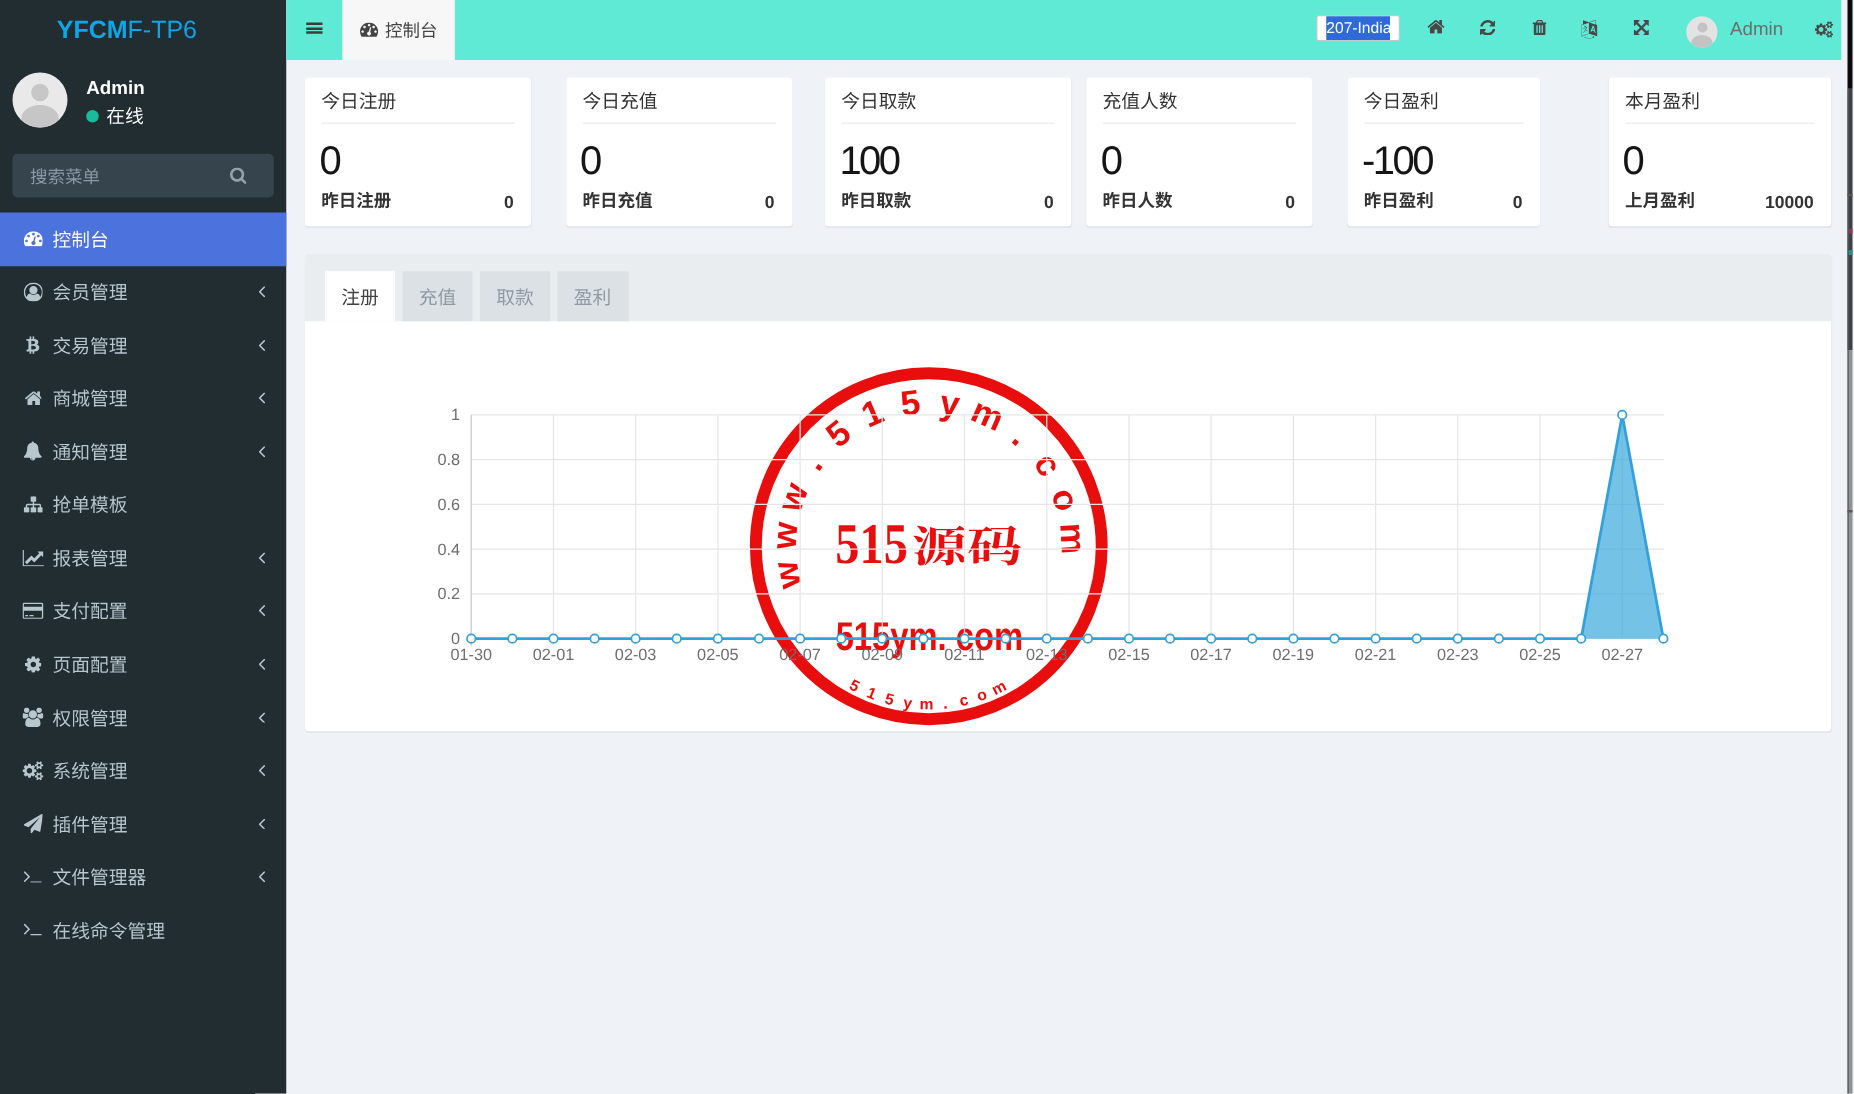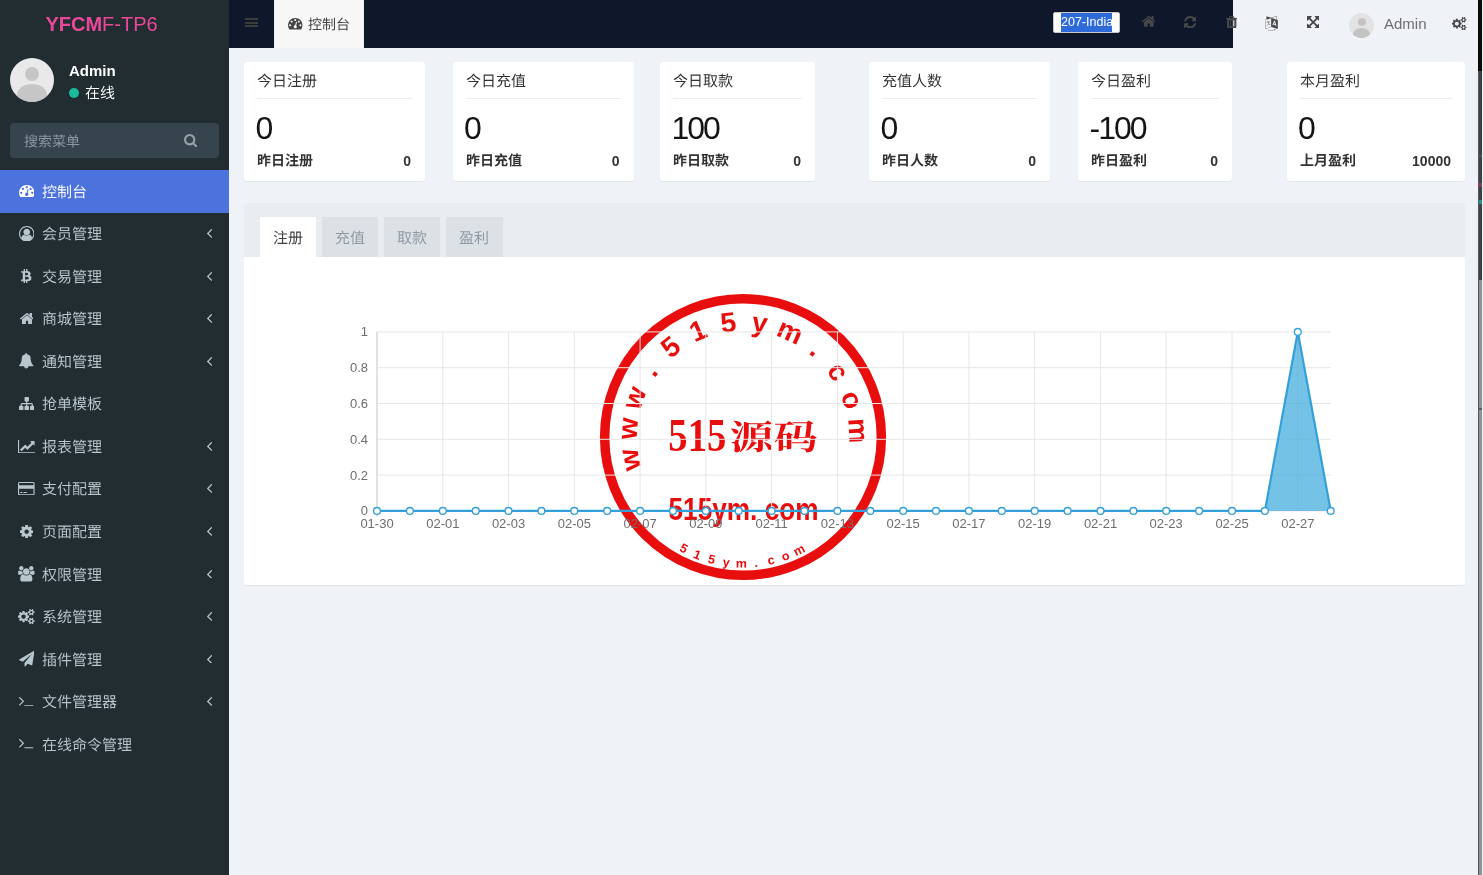--- a/index.html
+++ b/index.html
@@ -1,21 +1,21 @@
 <!DOCTYPE html>
 <html><head><meta charset="utf-8"><style>
 *{margin:0;padding:0;box-sizing:border-box}
 html,body{width:1483px;height:875px;overflow:hidden}
 body{font-family:"Liberation Sans",sans-serif;background:#eff2f6;position:relative}
 .abs{position:absolute}
 svg.zh,svg.fa{display:block}
 .row{display:flex;align-items:center}
 #sidebar{position:absolute;left:0;top:0;width:229px;height:875px;background:#222d32}
-#navbar{position:absolute;left:229px;top:0;width:1004px;height:48px;background:#0f172a}
-#logo{position:absolute;left:0;top:0;width:203px;height:48px;display:flex;align-items:center;justify-content:center;color:#ec4899;font-size:20px}
+#navbar{position:absolute;left:229px;top:0;width:1244px;height:48px;background:#5eead4}
+#logo{position:absolute;left:0;top:0;width:203px;height:48px;display:flex;align-items:center;justify-content:center;color:#0ea5e9;font-size:20px}
 .menu-item{position:absolute;left:0;width:229px;height:43px;display:flex;align-items:center}
 .mi-ic{width:18px;margin-left:17.5px;display:flex;justify-content:center}
 .mi-tx{margin-left:6px}
 .mi-ch{position:absolute;right:17px}
 .card{position:absolute;top:62px;height:119px;background:#fff;border-radius:3px;box-shadow:0 1px 1px rgba(0,0,0,.06)}
 .card .t{position:absolute;left:13px;top:11px}
 .card .hr{position:absolute;left:13px;right:13px;top:36px;height:1px;background:#ececec}
 .card .num{position:absolute;left:11.5px;top:50px;font-size:32px;line-height:33px;color:#151515;letter-spacing:-2px}
 .card .bl{position:absolute;left:13px;top:91px}
 .card .bv{position:absolute;right:14px;top:91px;font-size:14px;font-weight:bold;color:#333}
@@ -358,21 +358,21 @@
     </div>
     <div class="hr"></div>
     <div class="num">0</div>
     <div class="bl">
       <svg class="zh " width="56.0" height="14" viewBox="0 0 56.0 14" xmlns="http://www.w3.org/2000/svg">
         <path transform="translate(0,12.32) scale(0.014000,-0.014000)" d="M659 475H948V367H659ZM659 254H957V145H659ZM579 647H698V-90H579ZM526 851 645 824Q625 745 597 668Q569 590 534 522Q499 454 460 403Q451 415 434 432Q418 449 401 466Q384 484 371 495Q406 537 436 594Q465 651 488 717Q511 783 526 851ZM515 689H971V578H470ZM127 768H389V91H127V198H275V661H127ZM130 486H327V381H130ZM66 768H180V15H66Z M1154 789H1852V-76H1723V668H1277V-78H1154ZM1238 453H1776V335H1238ZM1238 109H1777V-12H1238Z M2552 388H2683V85Q2683 57 2690 50Q2697 42 2722 42Q2728 42 2740 42Q2753 42 2768 42Q2783 42 2796 42Q2809 42 2817 42Q2834 42 2842 54Q2851 65 2855 98Q2859 132 2861 198Q2875 187 2896 177Q2916 167 2938 159Q2959 151 2976 146Q2970 62 2955 14Q2940 -33 2910 -52Q2880 -71 2828 -71Q2819 -71 2802 -71Q2784 -71 2764 -71Q2745 -71 2728 -71Q2710 -71 2702 -71Q2643 -71 2610 -57Q2578 -43 2565 -9Q2552 25 2552 83ZM2317 388H2451Q2445 302 2431 228Q2417 155 2383 94Q2349 34 2285 -13Q2221 -60 2116 -93Q2109 -76 2096 -56Q2084 -35 2069 -16Q2054 4 2040 18Q2133 43 2186 78Q2240 114 2266 160Q2293 205 2303 262Q2313 319 2317 388ZM2592 523 2692 582Q2735 546 2782 501Q2829 456 2870 412Q2912 367 2937 329L2827 261Q2804 297 2766 343Q2727 389 2681 436Q2635 484 2592 523ZM2061 699H2939V583H2061ZM2402 826 2527 857Q2549 826 2570 790Q2591 753 2602 725L2472 686Q2463 714 2442 754Q2422 793 2402 826ZM2150 290Q2147 303 2140 325Q2133 347 2124 370Q2116 394 2109 411Q2126 415 2142 426Q2159 437 2178 456Q2189 465 2208 484Q2227 504 2250 532Q2274 559 2298 592Q2322 625 2343 659L2480 618Q2443 567 2400 518Q2357 469 2313 427Q2269 385 2228 353V351Q2228 351 2216 344Q2205 338 2189 329Q2173 320 2162 309Q2150 298 2150 290ZM2150 290 2148 383 2228 424 2812 444Q2814 418 2820 386Q2827 355 2832 336Q2693 330 2592 325Q2490 320 2419 316Q2348 312 2302 310Q2255 307 2226 304Q2198 301 2180 298Q2163 294 2150 290Z M3335 758H3945V656H3335ZM3291 30H3968V-71H3291ZM3378 587H3891V11H3781V499H3483V11H3378ZM3457 445H3800V362H3457ZM3454 306H3827V225H3454ZM3452 169H3802V87H3452ZM3585 848 3712 844Q3704 791 3693 736Q3682 682 3671 633Q3660 584 3649 547L3545 555Q3554 595 3562 646Q3570 697 3576 750Q3583 803 3585 848ZM3236 847 3347 811Q3316 727 3274 642Q3232 556 3184 480Q3135 404 3083 346Q3078 361 3066 384Q3055 408 3043 432Q3031 456 3020 471Q3063 516 3104 576Q3144 637 3178 706Q3212 775 3236 847ZM3138 569 3248 682 3249 681V-89H3138Z" fill="#333"></path>
       </svg>
     </div>
     <div class="bv">0</div>
   </div>
-<div class="card" style="left:660px;width:155px">
+<div class="card" style="left:660px;width:197px">
     <div class="t">
       <svg class="zh " width="60.0" height="15" viewBox="0 0 60.0 15" xmlns="http://www.w3.org/2000/svg">
         <path transform="translate(0,13.20) scale(0.015000,-0.015000)" d="M161 348H783V272H161ZM390 533 441 579Q474 556 510 528Q547 499 580 470Q614 442 635 420L580 367Q561 390 529 419Q497 448 460 478Q423 509 390 533ZM531 806Q568 759 619 712Q670 666 728 622Q787 579 848 543Q909 507 965 482Q955 474 944 462Q933 450 923 438Q913 425 906 415Q851 443 790 483Q730 523 671 570Q612 618 560 670Q507 721 467 773ZM495 847 567 813Q511 730 436 655Q360 580 272 518Q184 455 92 408Q83 424 67 442Q51 461 35 475Q126 515 212 574Q298 632 372 702Q445 772 495 847ZM773 348H787L801 352L859 324Q828 282 789 232Q750 181 707 127Q664 73 621 19Q578 -35 538 -83L461 -48Q502 0 546 53Q590 106 632 158Q675 211 712 258Q748 305 773 339Z M1176 772H1832V-64H1752V697H1253V-69H1176ZM1228 426H1786V352H1228ZM1226 71H1787V-4H1226Z M2506 728H2881V656H2506ZM2858 728H2870L2883 730L2929 718Q2905 517 2848 363Q2792 209 2710 100Q2629 -10 2528 -80Q2520 -67 2506 -50Q2491 -33 2479 -23Q2572 35 2650 140Q2727 244 2781 388Q2835 533 2858 710ZM2620 676Q2643 520 2686 385Q2729 250 2798 148Q2867 45 2967 -14Q2959 -20 2949 -30Q2939 -41 2930 -52Q2921 -63 2915 -73Q2811 -5 2740 104Q2669 212 2624 354Q2580 497 2554 666ZM2048 793H2502V725H2048ZM2154 585H2404V520H2154ZM2154 375H2407V309H2154ZM2115 756H2187V114L2115 105ZM2038 130Q2097 139 2175 150Q2253 162 2340 176Q2428 190 2514 204L2518 140Q2436 125 2353 110Q2270 95 2194 82Q2118 69 2055 58ZM2356 757H2429V-78H2356Z M3677 516H3748V468Q3748 411 3742 342Q3736 274 3716 201Q3696 128 3654 56Q3613 -16 3542 -81Q3535 -73 3525 -64Q3515 -54 3504 -46Q3493 -37 3484 -31Q3551 29 3590 95Q3629 161 3648 227Q3666 293 3672 356Q3677 418 3677 469ZM3741 393Q3759 303 3788 222Q3818 140 3864 78Q3909 17 3971 -17Q3963 -24 3953 -35Q3943 -46 3934 -58Q3926 -69 3919 -79Q3854 -38 3807 31Q3760 100 3730 190Q3700 279 3681 382ZM3051 745H3513V681H3051ZM3039 317H3523V253H3039ZM3074 595H3493V532H3074ZM3085 457H3481V394H3085ZM3248 292H3318V-1Q3318 -28 3312 -43Q3306 -58 3287 -67Q3269 -75 3240 -76Q3212 -78 3169 -78Q3167 -64 3160 -46Q3154 -27 3147 -13Q3177 -14 3201 -14Q3225 -14 3233 -13Q3248 -13 3248 0ZM3247 837H3318V555H3247ZM3124 219 3187 203Q3168 148 3142 90Q3116 31 3092 -12Q3082 -5 3064 4Q3045 13 3032 17Q3058 58 3082 112Q3107 167 3124 219ZM3376 196 3433 219Q3447 194 3462 166Q3477 137 3490 110Q3503 83 3510 62L3450 34Q3443 55 3430 82Q3418 110 3404 140Q3391 171 3376 196ZM3595 659H3898V590H3595ZM3600 840 3673 829Q3661 743 3642 661Q3623 579 3598 508Q3573 437 3540 383Q3533 389 3522 398Q3511 406 3498 414Q3486 421 3477 427Q3510 476 3534 542Q3558 608 3574 684Q3590 760 3600 840ZM3878 659H3889L3902 662L3952 647Q3943 602 3930 554Q3918 506 3904 462Q3891 419 3878 386L3816 404Q3828 435 3840 476Q3852 518 3862 562Q3871 606 3878 645Z" fill="#333"></path>
       </svg>
     </div>
     <div class="hr"></div>
     <div class="num">100</div>
     <div class="bl">
       <svg class="zh " width="56.0" height="14" viewBox="0 0 56.0 14" xmlns="http://www.w3.org/2000/svg">
         <path transform="translate(0,12.32) scale(0.014000,-0.014000)" d="M659 475H948V367H659ZM659 254H957V145H659ZM579 647H698V-90H579ZM526 851 645 824Q625 745 597 668Q569 590 534 522Q499 454 460 403Q451 415 434 432Q418 449 401 466Q384 484 371 495Q406 537 436 594Q465 651 488 717Q511 783 526 851ZM515 689H971V578H470ZM127 768H389V91H127V198H275V661H127ZM130 486H327V381H130ZM66 768H180V15H66Z M1154 789H1852V-76H1723V668H1277V-78H1154ZM1238 453H1776V335H1238ZM1238 109H1777V-12H1238Z M2510 745H2867V632H2510ZM2832 745H2851L2871 749L2946 729Q2925 523 2874 366Q2823 208 2742 96Q2662 -16 2552 -91Q2539 -69 2518 -42Q2496 -16 2477 -1Q2573 57 2646 160Q2720 264 2768 406Q2815 548 2832 720ZM2646 659Q2668 517 2710 391Q2752 265 2818 167Q2884 69 2979 10Q2967 0 2952 -16Q2936 -33 2922 -50Q2907 -68 2898 -83Q2796 -13 2726 94Q2657 202 2614 340Q2570 478 2542 642ZM2045 810H2503V703H2045ZM2164 600H2407V498H2164ZM2163 389H2413V287H2163ZM2100 747H2215V113L2100 101ZM2034 149Q2095 156 2175 166Q2255 177 2344 190Q2434 204 2522 216L2528 116Q2446 101 2362 86Q2278 71 2200 58Q2123 45 2058 34ZM2327 749H2444V-88H2327Z M3656 494H3770V444Q3770 390 3764 324Q3757 257 3737 184Q3717 112 3676 41Q3635 -30 3566 -93Q3556 -80 3540 -64Q3525 -49 3508 -34Q3490 -20 3475 -11Q3538 43 3574 104Q3611 164 3628 226Q3645 287 3650 344Q3656 401 3656 447ZM3762 373Q3778 295 3806 224Q3834 154 3877 100Q3920 45 3981 14Q3967 2 3952 -16Q3937 -33 3923 -52Q3909 -71 3900 -88Q3834 -46 3788 20Q3743 86 3714 172Q3685 257 3666 356ZM3043 769H3512V671H3043ZM3029 333H3524V235H3029ZM3068 621H3490V524H3068ZM3074 477H3484V380H3074ZM3224 291H3336V23Q3336 -14 3328 -36Q3321 -59 3296 -71Q3272 -84 3241 -87Q3210 -90 3168 -90Q3165 -66 3156 -37Q3146 -8 3136 14Q3160 13 3182 13Q3203 13 3211 13Q3224 13 3224 25ZM3223 843H3335V557H3223ZM3093 216 3191 193Q3176 138 3154 80Q3132 21 3111 -20Q3095 -10 3066 2Q3038 14 3019 20Q3041 59 3061 112Q3081 166 3093 216ZM3364 183 3453 218Q3466 193 3478 166Q3491 138 3502 111Q3513 84 3518 63L3424 23Q3419 44 3409 72Q3399 99 3388 128Q3376 158 3364 183ZM3602 669H3884V560H3602ZM3583 848 3700 832Q3688 741 3668 654Q3649 568 3622 494Q3595 419 3560 362Q3550 372 3532 386Q3514 400 3495 414Q3476 427 3462 435Q3496 483 3520 549Q3543 615 3558 692Q3574 768 3583 848ZM3853 669H3870L3889 674L3971 651Q3962 602 3950 550Q3937 498 3924 450Q3910 402 3897 365L3800 394Q3810 427 3820 471Q3830 515 3838 562Q3847 609 3853 651Z" fill="#333"></path>

